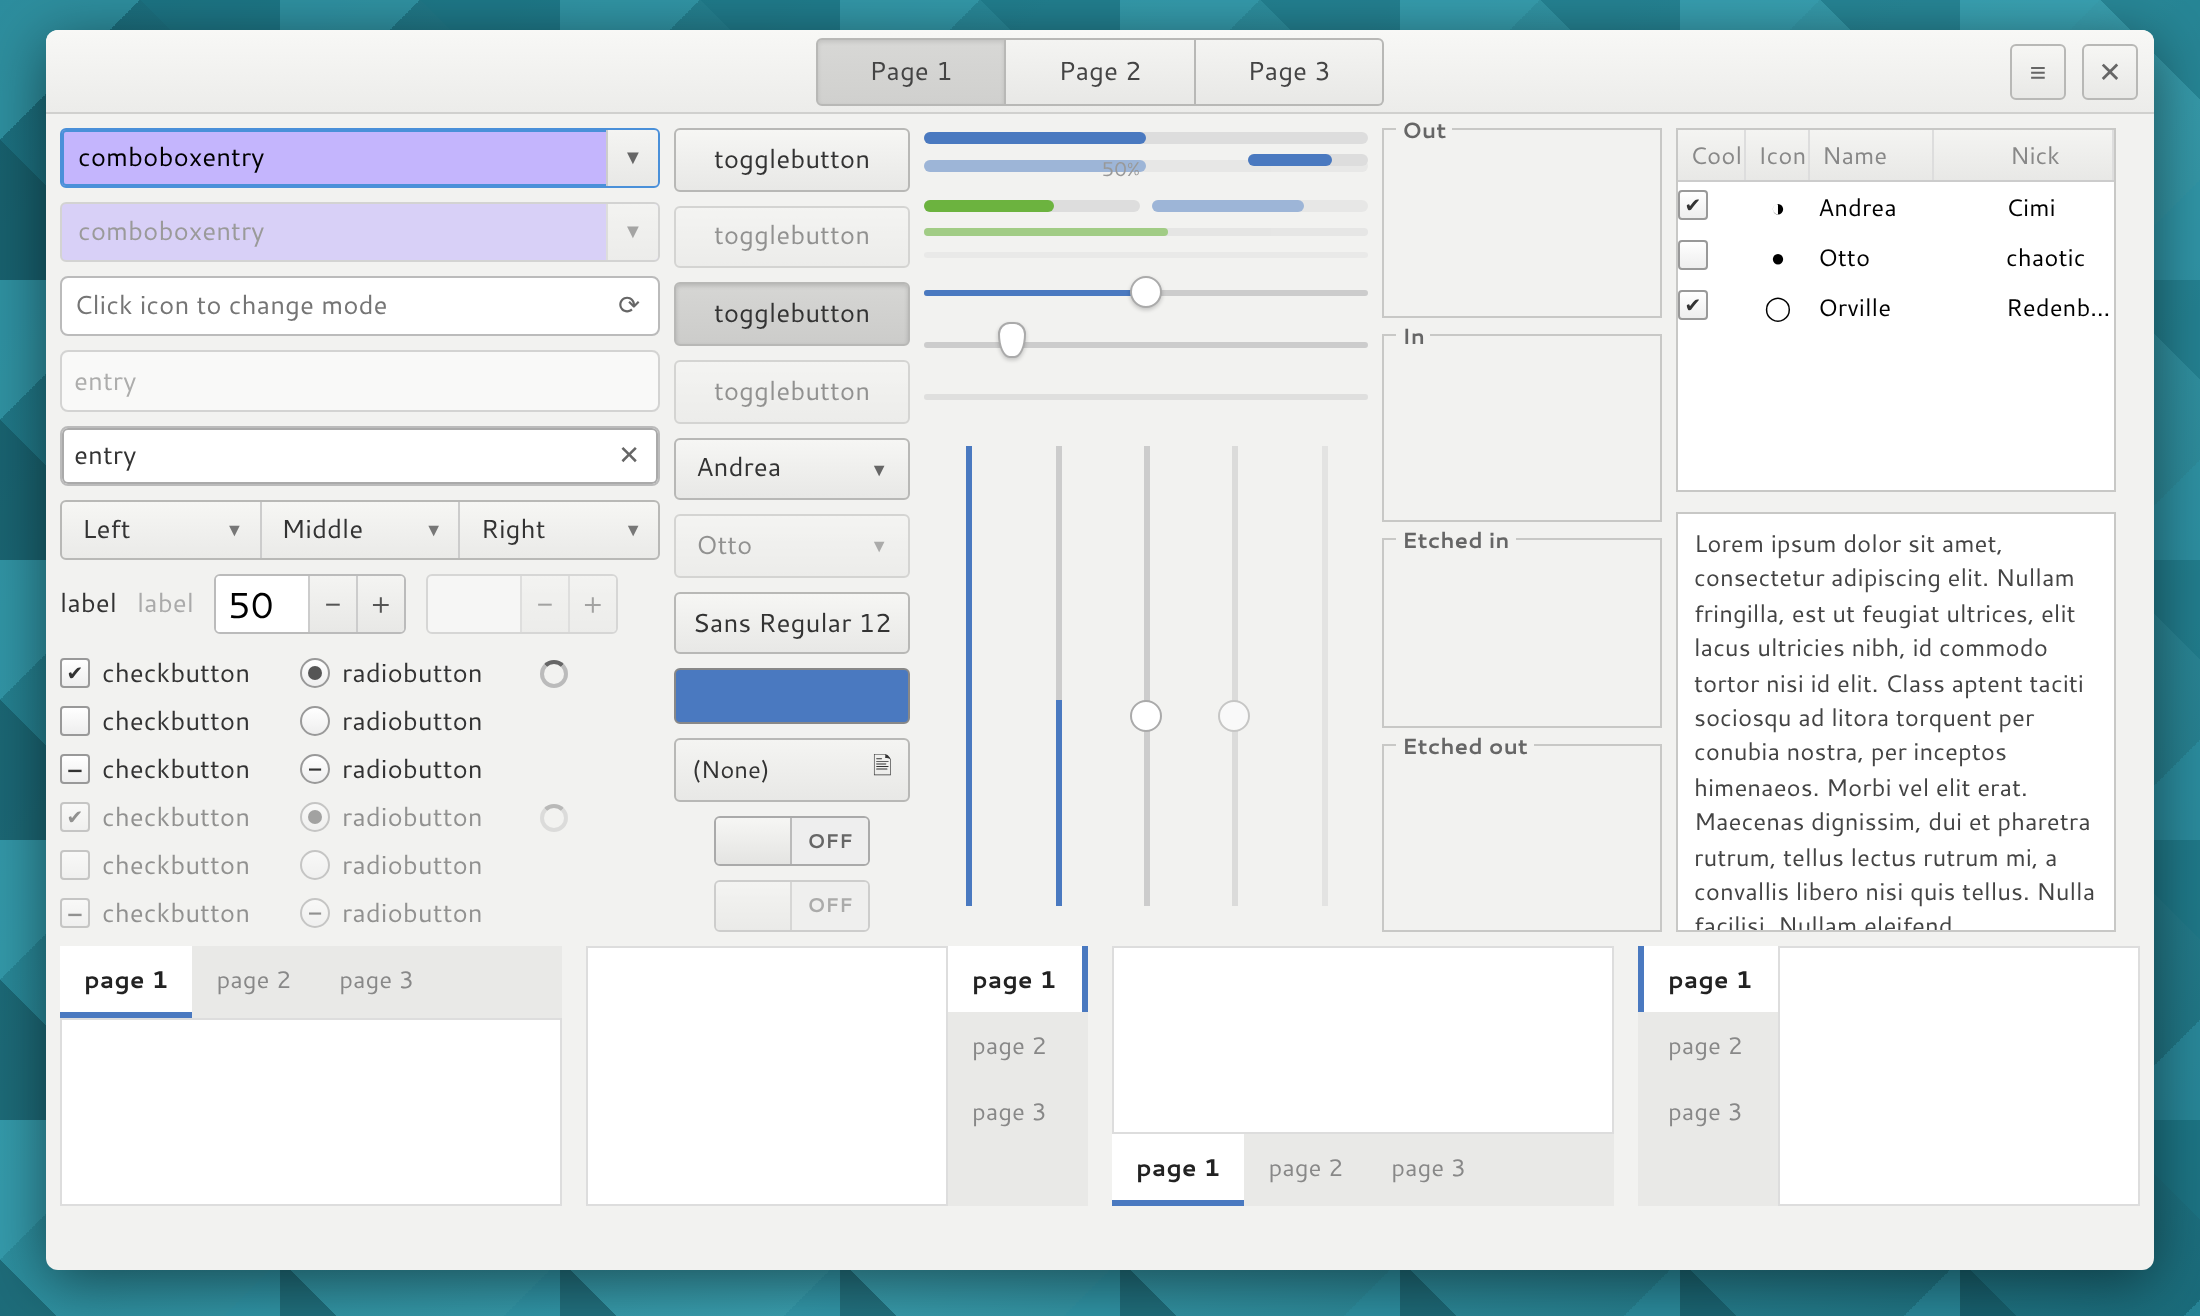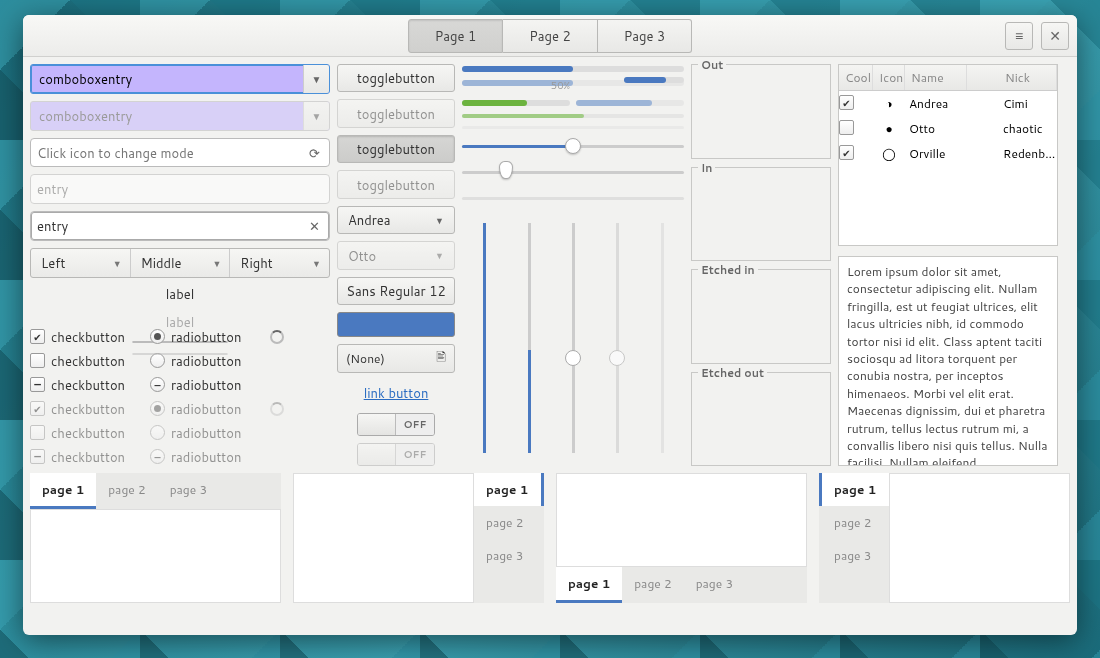--- a/index.html
+++ b/index.html
@@ -36,21 +36,21 @@
 .entry input { flex: 1; border: none; font-size: 13px; outline: none; background: transparent; color: #333; }
 .entry.disabled { opacity: 0.55; }
 .entry .iconr { color: #666; font-size: 13px; padding: 0 3px; }
 .entry.hover { box-shadow: 0 0 0 1px #aaa inset; }
 
 .seg3 { display: flex; gap: 0; height: 32px; border: 1px solid #b8b8b6; border-radius: 3px; background: linear-gradient(#f6f6f4,#eaeae8); overflow: hidden; }
 .seg3 .seg { flex: 1; display: flex; align-items: center; padding: 0 10px; font-size: 13px; color: #333; border-left: 1px solid #ccc; position: relative; }
 .seg3 .seg:first-child { border-left: none; }
 .seg3 .seg .cd { position: absolute; right: 8px; font-size: 9px; color: #777; }
 
-.labelrow { display: flex; align-items: center; gap: 10px; height: 32px; flex-direction: column; }
+.labelrow { display: flex; align-items: center; gap: 10px; height: 32px; }
 .labelrow .lbl { font-size: 13px; color: #333; }
 .labelrow .lbl.dim { color: #aaa; }
 .spin { display: flex; border: 1px solid #bbb; border-radius: 3px; background: #fff; height: 30px; overflow: hidden; }
 .spin input { width: 46px; border: none; text-align: left; padding: 0 6px; font-size: 18px; outline: none; }
 .spin .sb { width: 24px; border-left: 1px solid #ccc; background: linear-gradient(#f4f4f2,#e8e8e6); display: flex; align-items: center; justify-content: center; font-size: 14px; color: #555; }
 .spin.disabled { opacity: 0.5; }
 
 .chkgrid { display: flex; flex-direction: column; gap: 6px; margin-top: 4px; }
 .chkrow { display: flex; align-items: center; gap: 20px; font-size: 13px; color: #333; }
 .chkrow .cell { display: flex; align-items: center; gap: 6px; width: 100px; }
@@ -280,21 +280,20 @@
         <div class="btn disabled" style="justify-content:flex-start;padding:0 10px">
             <span>Otto</span>
             <span class="cd">▼</span>
           </div>
         <div class="btn">Sans Regular  12</div>
         <div class="colorswatch"></div>
         <div class="filebtn">
           <span>(None)</span>
           <span>🖹</span>
         </div>
-        <div class="linkbtn">link button</div>
         <div class="switch off">
           <div class="knob"></div>
           <div class="half">OFF</div>
         </div>
         <div class="switch off" style="opacity:.5">
           <div class="knob"></div>
           <div class="half">OFF</div>
         </div>
       </div>
 

